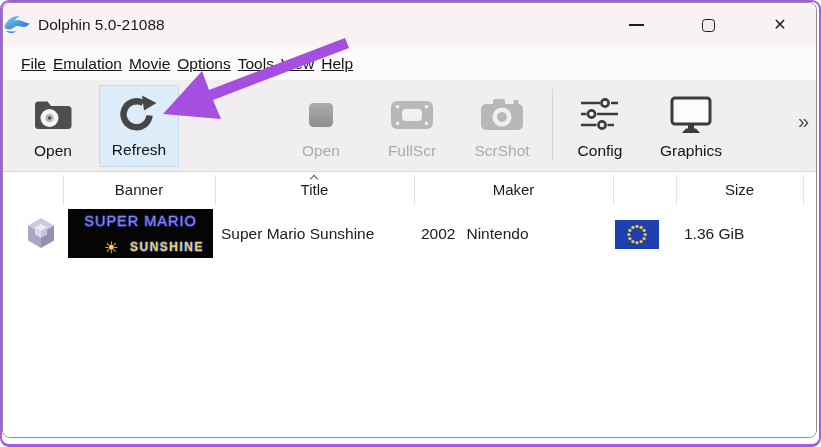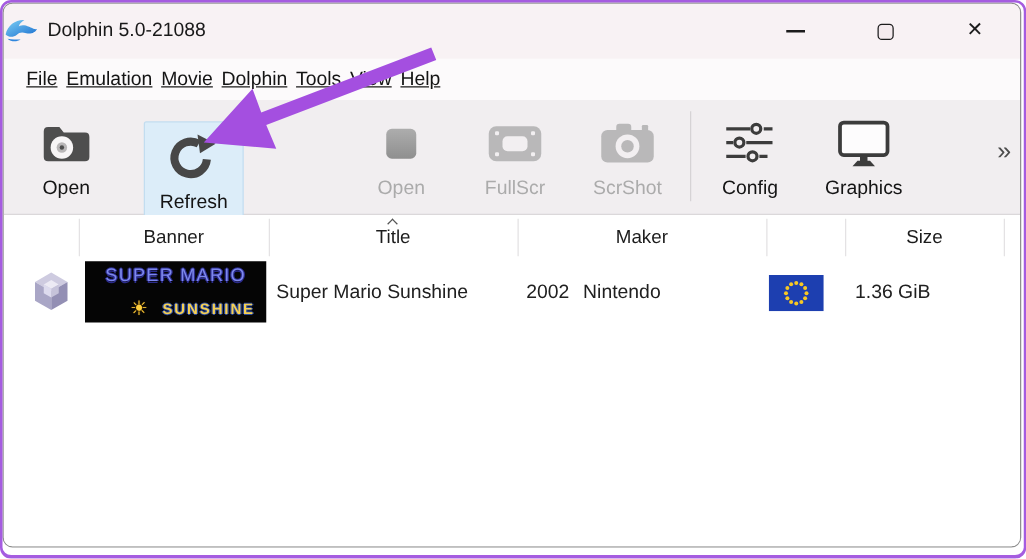--- a/index.html
+++ b/index.html
@@ -87,41 +87,41 @@
         <div class="wbtn">
             <span class="closex">✕</span>
           </div>
       </div>
     </div>
 
     <div class="menubar">
       <span class="menuitem">File</span>
       <span class="menuitem">Emulation</span>
       <span class="menuitem">Movie</span>
-      <span class="menuitem">Dolphin</span>
+      <span class="menuitem">Options</span>
       <span class="menuitem">Tools</span>
       <span class="menuitem">View</span>
       <span class="menuitem">Help</span>
     </div>
 
     <div class="toolbar">
 
       <div class="tbtn" style="left:10px;">
         <span class="ticon">
           <svg width="44" height="40" viewBox="0 0 44 40">
             <path d="M4,10 q0,-3.5 3.5,-3.5 h9 l3.5,4.5 h17 q3.5,0 3.5,3.5 v16 q0,3.5 -3.5,3.5 h-29.5 q-3.5,0 -3.5,-3.5 Z" fill="#4e4e4e"></path>
             <circle cx="18.5" cy="23" r="9" fill="#f7f5f6"></circle>
             <circle cx="18.5" cy="23" r="4.2" fill="#b9b7b8"></circle>
             <circle cx="18.5" cy="23" r="1.8" fill="#4e4e4e"></circle>
           </svg>
         </span>
         <span class="tlabel">Open</span>
       </div>
 
-      <div class="tbtn highlight" style="left:112px;margin-top:12px;">
+      <div class="tbtn highlight" style="left:96px;">
         <span class="ticon">
           <svg width="42" height="42" viewBox="0 0 42 42">
             <path d="M 25,10 A 13,13 0 1 0 31.5,22.5" fill="none" stroke="#474747" stroke-width="6.5"></path>
             <polygon points="24,2.5 38.5,10 26,17.5" fill="#474747"></polygon>
           </svg>
         </span>
         <span class="tlabel">Refresh</span>
       </div>
 
 

